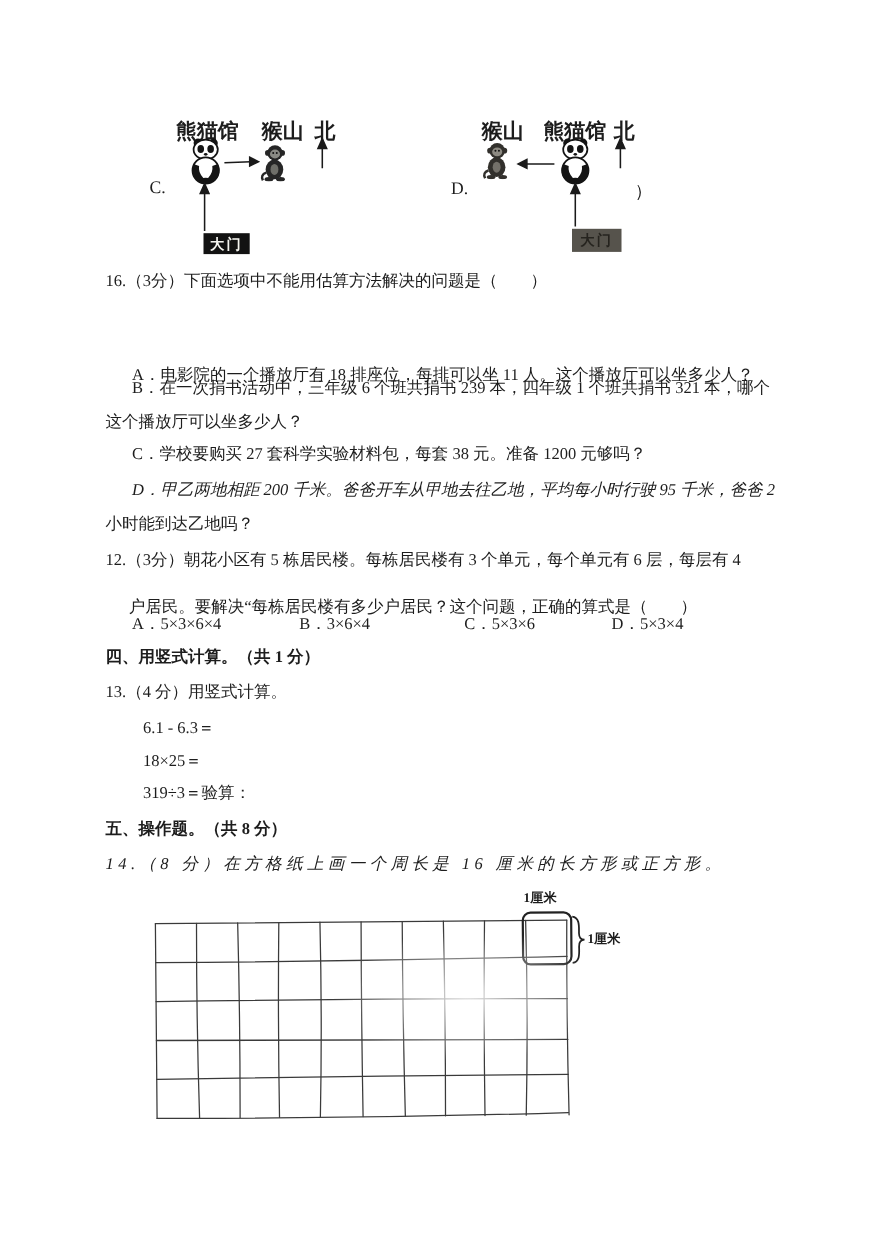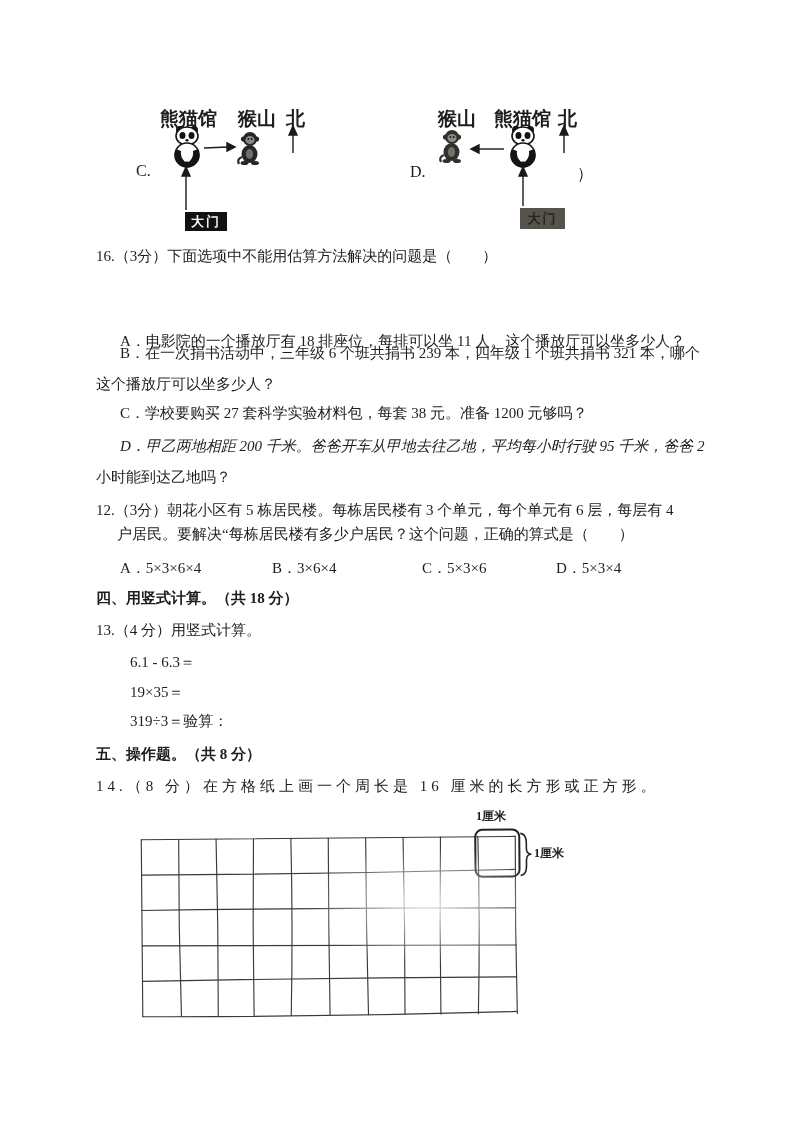--- a/index.html
+++ b/index.html
@@ -1,20 +1,20 @@
 <!DOCTYPE html>
 <html><head>
 <meta charset="utf-8">
 <style>
   html,body{margin:0;padding:0;background:#888;}
   .page{position:relative;width:793px;height:1122px;background:#ffffff;margin:0 auto;
         font-family:"Liberation Serif","DejaVu Serif",serif;color:#1d1d1d;font-size:15px;overflow:hidden;}
   .abs{position:absolute;white-space:nowrap;line-height:1.2;}
   .bold{font-weight:bold;}
-  .spread{letter-spacing:4px;}
+  .spread{letter-spacing:4px;font-style:italic;}
   .diagram{position:absolute;}
   .dg-title{position:absolute;font-weight:bold;font-size:19px;white-space:nowrap;}
   .opt-letter{position:absolute;font-size:16px;}
   .gate{position:absolute;display:flex;align-items:center;justify-content:center;
         font-size:13px;font-weight:bold;letter-spacing:2px;margin-left:20px;}
   .gate-c{background:#121212;color:#f5f5f0;}
   .gate-d{background:#56534c;color:#26241f;}
   .arrows{position:absolute;left:0;top:0;pointer-events:none;}
   .icon{position:absolute;}
   .grid-wrap{position:absolute;}
@@ -123,30 +123,30 @@
 
   <div class="abs" style="left:96px;top:247px;">16.（3分）下面选项中不能用估算方法解决的问题是（　　）</div>
   <div class="abs" style="left:120px;top:284px;margin-top:48px;">A．电影院的一个播放厅有 18 排座位，每排可以坐 11 人。这个播放厅可以坐多少人？</div>
   <div class="abs" style="left:120px;top:344px;">B．在一次捐书活动中，三年级 6 个班共捐书 239 本，四年级 1 个班共捐书 321 本，哪个</div>
   <div class="abs" style="left:96px;top:375px;">这个播放厅可以坐多少人？</div>
   <div class="abs" style="left:120px;top:404px;">C．学校要购买 27 套科学实验材料包，每套 38 元。准备 1200 元够吗？</div>
   <div class="abs" style="left:120px;top:437px;font-style:italic;">D．甲乙两地相距 200 千米。爸爸开车从甲地去往乙地，平均每小时行驶 95 千米，爸爸 2</div>
   <div class="abs" style="left:96px;top:468px;">小时能到达乙地吗？</div>
 
   <div class="abs" style="left:96px;top:501px;">12.（3分）朝花小区有 5 栋居民楼。每栋居民楼有 3 个单元，每个单元有 6 层，每层有 4</div>
-  <div class="abs" style="left:117px;top:525px;">户居民。要解决“每栋居民楼有多少户居民？这个问题，正确的算式是（　　）</div>
+  <div class="abs" style="left:117px;top:543px;">户居民。要解决“每栋居民楼有多少户居民？这个问题，正确的算式是（　　）</div>
   <div class="abs" style="left:120px;top:559px;">A．5×3×6×4</div>
   <div class="abs" style="left:272px;top:559px;">B．3×6×4</div>
   <div class="abs" style="left:422px;top:559px;">C．5×3×6</div>
   <div class="abs" style="left:556px;top:559px;">D．5×3×4</div>
 
-  <div class="abs bold" style="left:96px;top:589px;">四、用竖式计算。（共 18 分）</div>
+  <div class="abs bold" style="left:96px;top:589px;">四、用竖式计算。（共 1 分）</div>
   <div class="abs" style="left:96px;top:621px;">13.（4 分）用竖式计算。</div>
   <div class="abs" style="left:130px;top:653px;">6.1 - 6.3＝</div>
-  <div class="abs" style="left:130px;top:683px;">19×35＝</div>
+  <div class="abs" style="left:130px;top:683px;">18×25＝</div>
   <div class="abs" style="left:130px;top:712px;">319÷3＝验算：</div>
 
   <div class="abs bold" style="left:96px;top:745px;">五、操作题。（共 8 分）</div>
   <div class="abs spread" style="left:96px;top:777px;">14.（8 分）在方格纸上画一个周长是 16 厘米的长方形或正方形。</div>
 
   <div class="grid-wrap" style="left:138px;top:803px;width:470px;height:220px;">
     <svg id="grid-svg" width="470" height="220" viewBox="0 0 470 220">
       <g id="grid-lines" transform="rotate(-0.5 200 120)">
           <path d="M 4 35 Q 4 123.5 4 212" fill="none" stroke="#3a3a3a" stroke-width="1.15" stroke-linecap="round"></path>
           <path d="M 41.4 35 Q 40.49927856045556 123.5 42.65262564104235 212" fill="none" stroke="#3a3a3a" stroke-width="1.15" stroke-linecap="round"></path>

